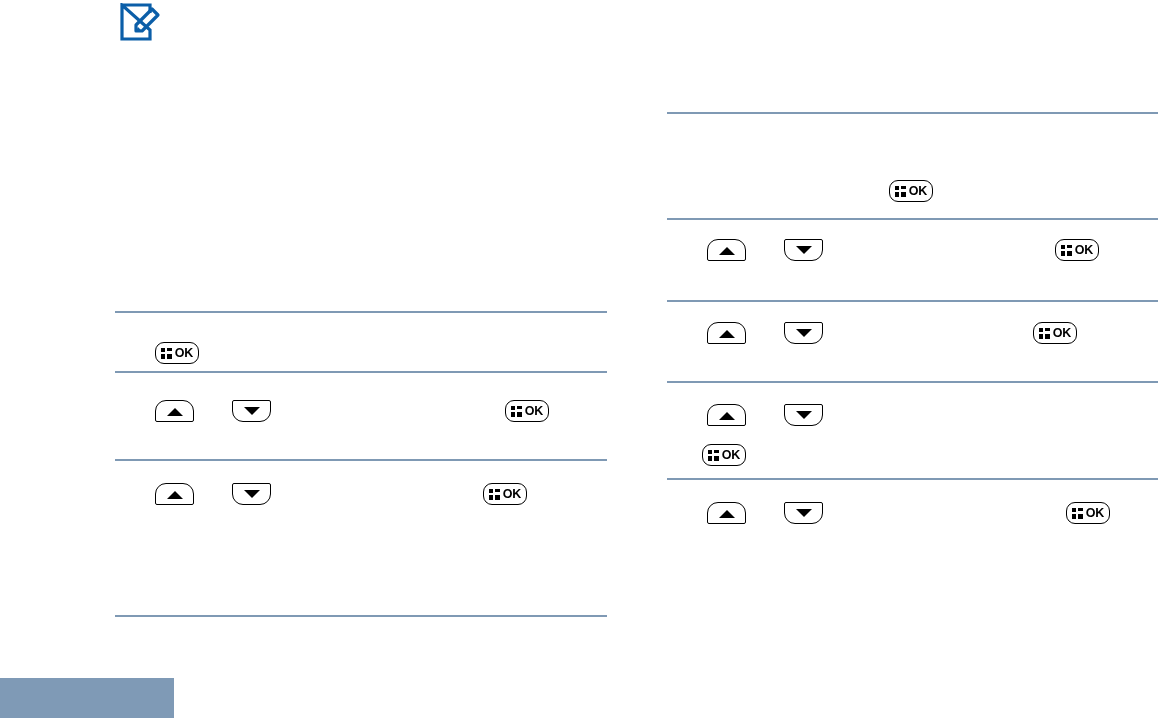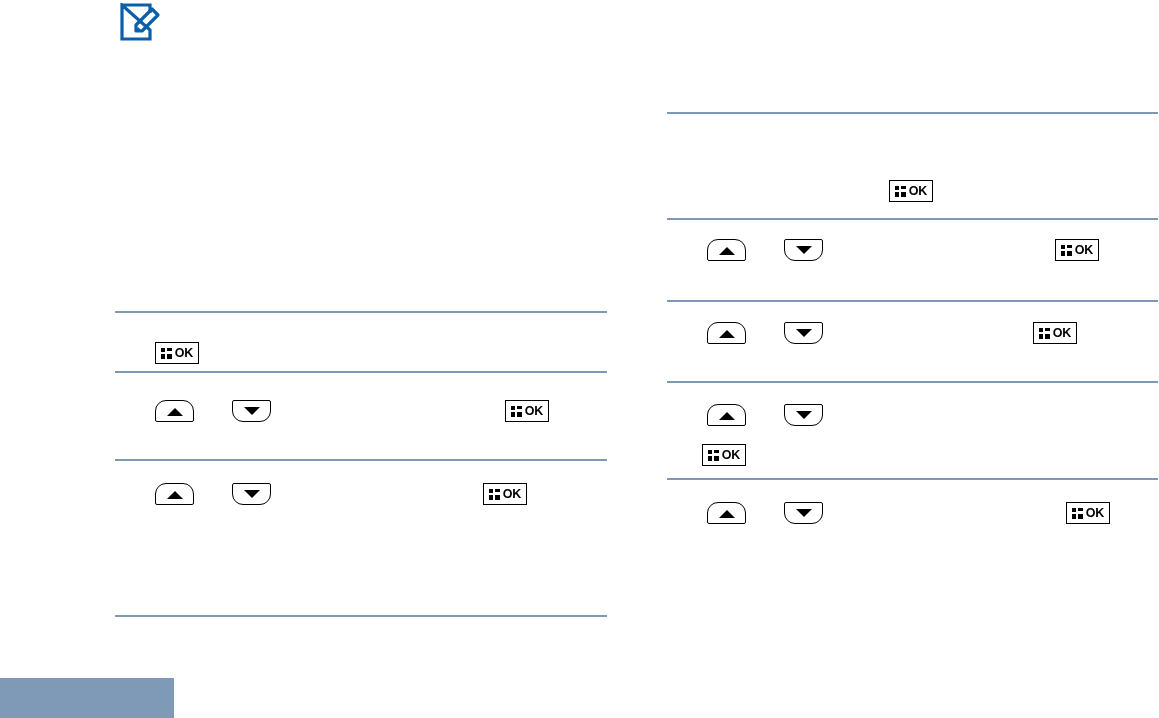--- a/index.html
+++ b/index.html
@@ -61,21 +61,21 @@
   .key-ok {
     height: 22px;
     min-width: 44px;
     border: 1.6px solid #000;
     background: #fff;
     display: inline-flex;
     align-items: center;
     justify-content: center;
     gap: 3px;
     padding: 0 4px;
-    border-radius: 0;
+    border-radius: 9px;
   }
   .key-ok .grid {
     width: 11px;
     height: 11px;
     position: relative;
     flex: none;
   }
   .key-ok .grid i {
     position: absolute;
     background: #000;

